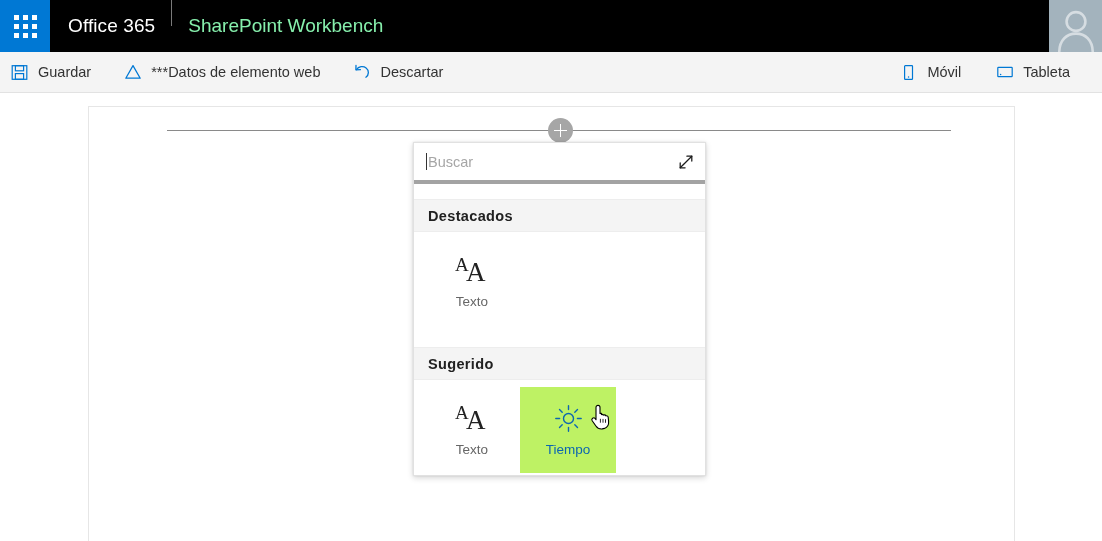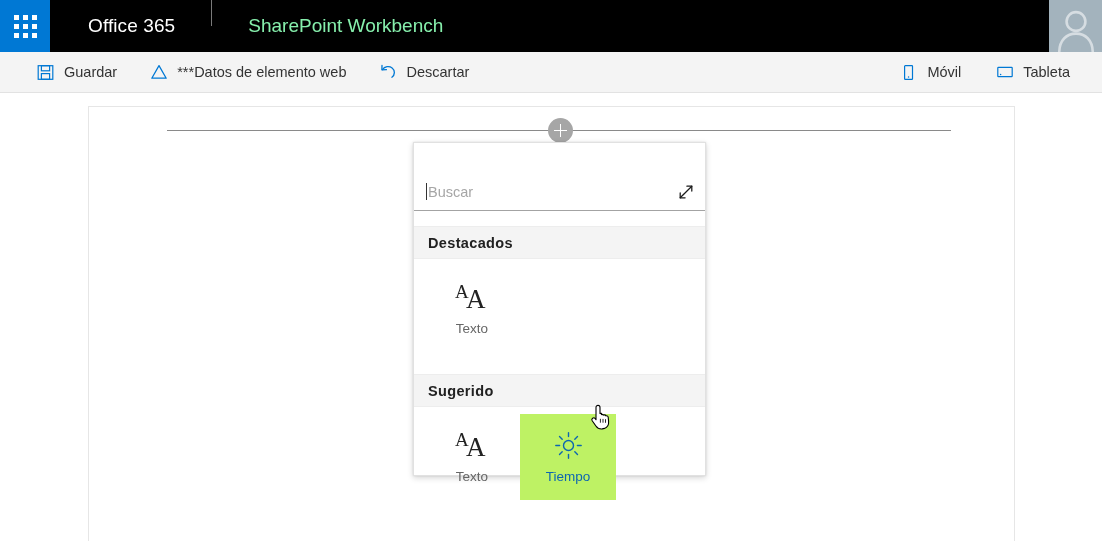--- a/index.html
+++ b/index.html
@@ -17,21 +17,20 @@
   }
 
   
   .suite-bar {
     position: absolute;
     left: 0; top: 0;
     width: 1102px; height: 52px;
     background: #000000;
     display: flex;
     align-items: stretch;
-    gap: 20px;
   }
   .waffle {
     width: 50px; height: 52px;
     background: #0078d4;
     display: flex;
     align-items: center;
     justify-content: center;
     cursor: pointer;
   }
   .waffle-grid {
@@ -82,21 +81,21 @@
   
   .command-bar {
     position: absolute;
     left: 0; top: 52px;
     width: 1102px; height: 40px;
     background: #f4f4f4;
     border-bottom: 1px solid #e2e2e2;
     display: flex;
     align-items: center;
   }
-  .cmd-left { display: flex; align-items: flex-start; padding-left: 26px; }
+  .cmd-left { display: flex; align-items: flex-start; }
   .cmd-right { display: flex; align-items: center; margin-left: auto; padding-right: 22px; }
   .cmd-btn {
     display: flex;
     align-items: center;
     gap: 9px;
     padding: 6px 10px;
     margin-right: 12px;
     cursor: pointer;
     color: #333333;
     font-size: 14.5px;
@@ -163,26 +162,25 @@
     height: 332px;
     background: #ffffff;
     border: 1px solid #e1e1e1;
     box-shadow: 0 2px 6px rgba(0,0,0,0.16), 0 0 2px rgba(0,0,0,0.10);
     z-index: 10;
     display: flex;
     flex-direction: column;
   }
   .picker-search {
     height: 37px;
-    border-bottom: 1px solid #a3a3a3;
+    border-bottom: 4px solid #a3a3a3;
     display: flex;
     align-items: center;
     padding: 0 8px 0 12px;
     flex-shrink: 0;
-    margin-top: 30px;
   }
   .search-caret {
     width: 1px;
     height: 17px;
     background: #333333;
     margin-right: 1px;
     flex-shrink: 0;
   }
   .search-input {
     flex: 1;

